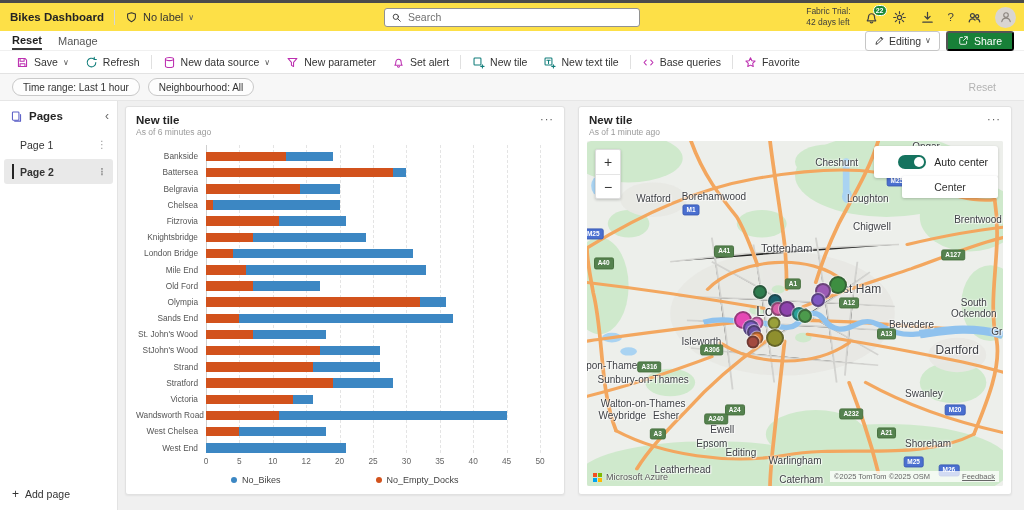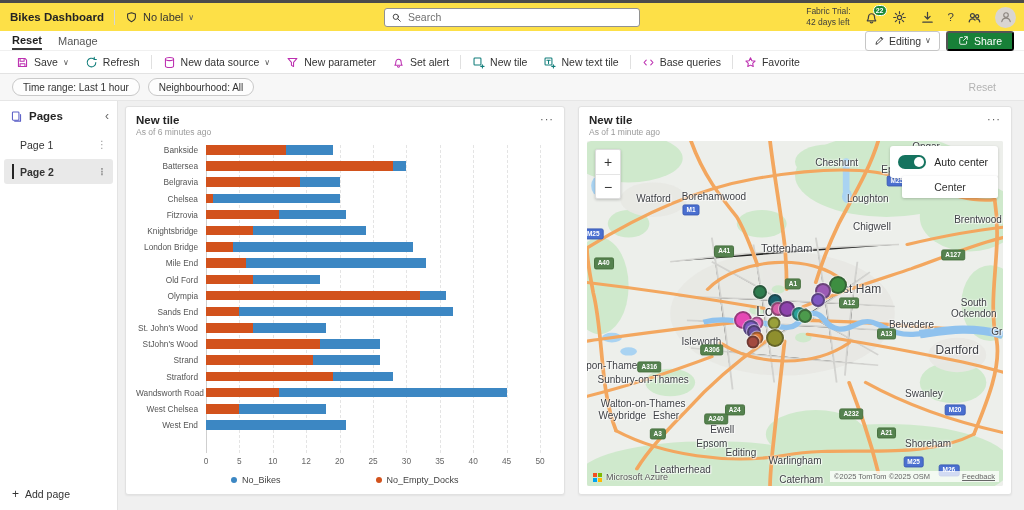--- a/index.html
+++ b/index.html
@@ -64,21 +64,21 @@
   .tile-title { font-size:11.5px; font-weight:600; color:#242424; }
   .tile-asof { font-size:8.5px; color:#9a9a9a; margin-top:1px; }
   .tile-menu { position:absolute; top:6px; right:10px; font-size:11px; letter-spacing:1px; color:#555; cursor:pointer; }
 
   
   .chart-tile { width:440px; }
   .chart-body { position:relative; margin:6px 10px 0; height:308px; }
   .chart-grid { position:absolute; left:70px; right:14px; top:0; bottom:0; }
   .gline { position:absolute; top:0; bottom:0; width:0; border-left:1px dashed #e4e4e4; }
   .gline.zero { border-left:1px solid #cfcfcf; }
-  .crow { display:flex; align-items:flex-start; height:16.2px; position:relative; }
+  .crow { display:flex; align-items:flex-end; height:16.2px; position:relative; }
   .clabel { width:70px; padding-right:8px; text-align:right; font-size:8.3px; color:#555; white-space:nowrap; overflow:hidden; }
   .ctrack { flex:1; margin-right:14px; height:9.5px; display:flex; }
   .seg { height:100%; }
   .chart-xaxis { position:relative; margin:3px 10px 0; height:13px; }
   .xaxis-inner { position:absolute; left:70px; right:14px; top:0; bottom:0; }
   .xtick { position:absolute; transform:translateX(-50%); font-size:8.3px; color:#666; }
   .chart-legend { display:flex; gap:95px; margin:6px 0 0 105px; }
   .leg-item { display:flex; align-items:center; gap:5px; font-size:9px; color:#444; }
   .leg-dot { width:6px; height:6px; border-radius:50%; }
 
@@ -88,21 +88,21 @@
   .map-svg { position:absolute; inset:0; width:100%; height:100%; }
   .mlabel { position:absolute; transform:translate(-50%,-50%); color:#3e4045; white-space:nowrap; text-shadow:0 0 2px #fff,0 0 3px #fff,1px 1px 1px #fff; pointer-events:none; }
   .mlabel.big { color:#35363a; letter-spacing:.5px; }
   .shield { position:absolute; transform:translate(-50%,-50%); font-size:6.5px; font-weight:bold; color:#fff; padding:1px 3px; border-radius:2px; line-height:1.1; }
   .shield.blue { background:#4a6fd0; border:1px solid #3d5cb5; }
   .shield.green { background:#55824f; border:1px solid #47713f; }
   .cdot { position:absolute; border-radius:50%; transform:translate(-50%,-50%); border:2px solid rgba(35,35,35,.4); box-shadow:0 0 0 1px rgba(255,255,255,.45); cursor:pointer; }
   .zoomctl { position:absolute; top:8px; left:8px; width:26px; background:#fff; border:1px solid #ddd; border-radius:2px; box-shadow:0 1px 3px rgba(0,0,0,.2); overflow:hidden; }
   .zbtn { height:24px; display:flex; align-items:center; justify-content:center; font-size:14px; color:#333; cursor:pointer; }
   .zbtn + .zbtn { border-top:1px solid #e5e5e5; }
-  .autocenter { position:absolute; top:5px; right:5px; height:32px; background:#fff; border-radius:3px; box-shadow:0 1px 3px rgba(0,0,0,.2); display:flex; align-items:center; gap:8px; padding:0 10px 0 8px; cursor:pointer; }
+  .autocenter { position:absolute; top:5px; right:5px; height:32px; background:#fff; border-radius:3px; box-shadow:0 1px 3px rgba(0,0,0,.2); display:flex; align-items:center; gap:8px; padding:0 10px 0 24px; cursor:pointer; }
   .toggle { width:28px; height:14px; border-radius:7px; background:#15735f; position:relative; }
   .toggle::after { content:""; position:absolute; right:2px; top:2px; width:10px; height:10px; border-radius:50%; background:#fff; }
   .autocenter .lbl { font-size:10.5px; color:#242424; }
   .centerbtn { position:absolute; top:35px; right:5px; width:96px; height:22px; background:#fff; border-radius:2px; box-shadow:0 1px 3px rgba(0,0,0,.2); display:flex; align-items:center; justify-content:center; font-size:10.5px; color:#333; cursor:pointer; }
   .attrib-left { position:absolute; left:6px; bottom:4px; display:flex; align-items:center; gap:4px; font-size:9px; color:#555; text-shadow:0 0 2px #fff,0 0 2px #fff; }
   .mslogo { display:grid; grid-template-columns:4px 4px; grid-template-rows:4px 4px; gap:1px; }
   .mslogo i { display:block; }
   .attrib-right { position:absolute; right:4px; bottom:4px; font-size:7.5px; color:#666; background:rgba(255,255,255,.75); padding:1px 4px; display:flex; gap:4px; }
   .attrib-right .fb { text-decoration:underline; cursor:pointer;padding-left:28px; }
 </style>
@@ -411,20 +411,27 @@
                 <div class="ctrack">
                   <div class="seg" style="width: 32%; background: rgb(210, 82, 28);"></div>
                   <div class="seg" style="width: 20%; background: rgb(60, 135, 195);"></div>
                 </div>
               </div>
               <div class="crow">
                 <span class="clabel">Stratford</span>
                 <div class="ctrack">
                   <div class="seg" style="width: 38%; background: rgb(210, 82, 28);"></div>
                   <div class="seg" style="width: 18%; background: rgb(60, 135, 195);"></div>
+                </div>
+              </div>
+              <div class="crow">
+                <span class="clabel">Victoria</span>
+                <div class="ctrack">
+                  <div class="seg" style="width: 26%; background: rgb(210, 82, 28);"></div>
+                  <div class="seg" style="width: 6%; background: rgb(60, 135, 195);"></div>
                 </div>
               </div>
               <div class="crow">
                 <span class="clabel">Wandsworth Road</span>
                 <div class="ctrack">
                   <div class="seg" style="width: 22%; background: rgb(210, 82, 28);"></div>
                   <div class="seg" style="width: 68%; background: rgb(60, 135, 195);"></div>
                 </div>
               </div>
               <div class="crow">

